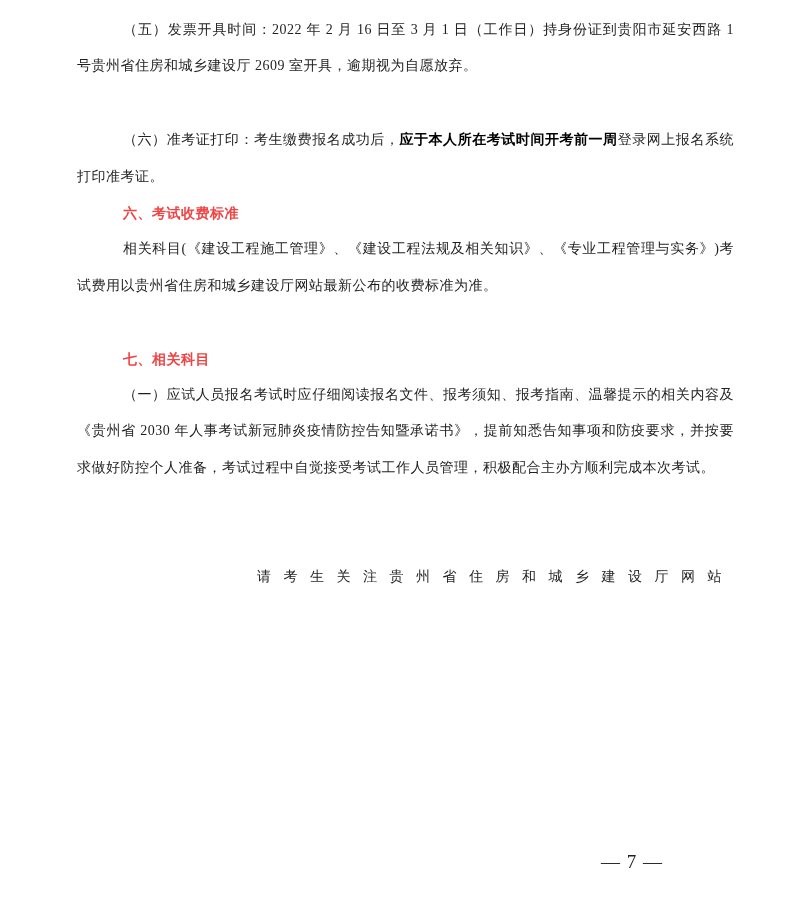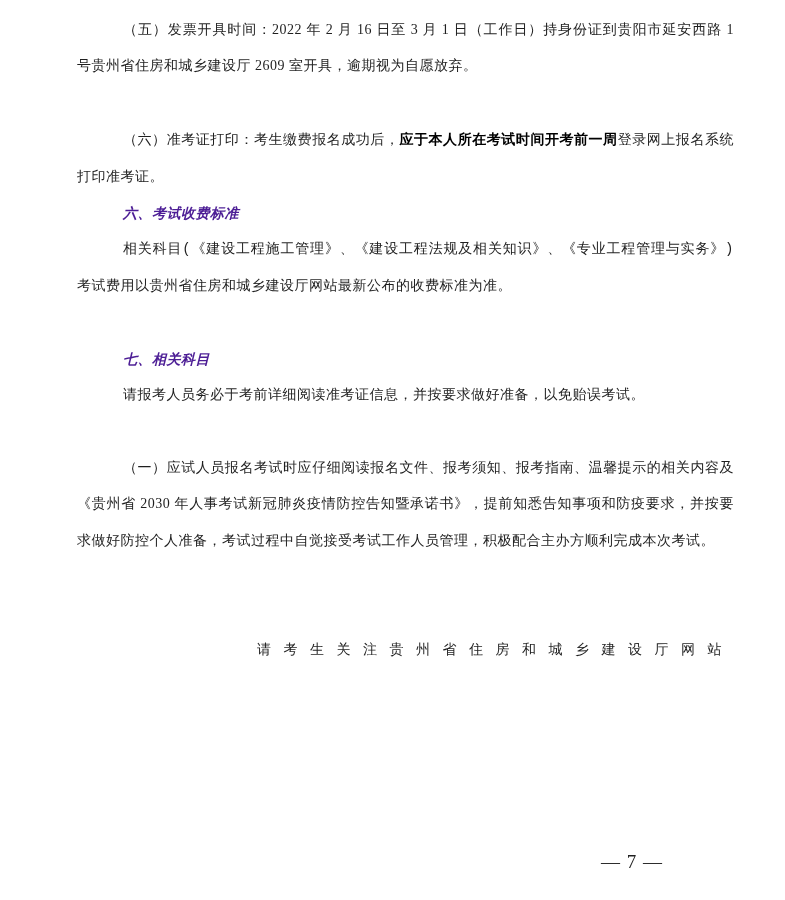--- a/index.html
+++ b/index.html
@@ -31,23 +31,22 @@
     font-size: 14px;
     line-height: 36.4px;
     letter-spacing: 0.5px;
     text-align: justify;
     text-indent: 46px;
     word-break: break-all;
   }
   .para.heading {
     font-family: "Liberation Sans", "DejaVu Sans", sans-serif;
     font-weight: 700;
-    color: #4c1d95;
+    color: #ef4444;
     text-align: left;
-    font-style: italic;
   }
   .para.spread {
     text-align: right;
     letter-spacing: 12.5px;
     white-space: nowrap;
     text-indent: 46px;
   }
   .run {
     
   }
@@ -67,20 +66,19 @@
   }
 </style>
 </head>
 <body>
 
 <div class="page">
   <div class="doc">
       <div class="para body" style="min-height: 109.2px;"><span class="run">（五）发票开具时间：2022 年 2 月 16 日至 3 月 1 日（工作日）持身份证到贵阳市延安西路 1 号贵州省住房和城乡建设厅 2609 室开具，逾期视为自愿放弃。</span></div>
       <div class="para body" style="min-height: 72.8px;"><span class="run">（六）准考证打印：考生缴费报名成功后，</span><span class="run bold-run">应于本人所在考试时间开考前一周</span><span class="run">登录网上报名系统打印准考证。</span></div>
       <div class="para heading" style="min-height: 36.4px;"><span class="run">六、考试收费标准</span></div>
-      <div class="para body" style="min-height: 109.2px; font-family: Liberation Mono, monospace;"><span class="run">相关科目(《建设工程施工管理》、《建设工程法规及相关知识》、《专业工程管理与实务》)考试费用以贵州省住房和城乡建设厅网站最新公布的收费标准为准。</span></div>
+      <div class="para body" style="min-height: 109.2px;"><span class="run">相关科目(《建设工程施工管理》、《建设工程法规及相关知识》、《专业工程管理与实务》)考试费用以贵州省住房和城乡建设厅网站最新公布的收费标准为准。</span></div>
       <div class="para heading" style="min-height: 36.4px;"><span class="run">七、相关科目</span></div>
-      <div class="para body" style="min-height: 72.8px;"><span class="run">请报考人员务必于考前详细阅读准考证信息，并按要求做好准备，以免贻误考试。</span></div>
       <div class="para body" style="min-height: 182px;"><span class="run">（一）应试人员报名考试时应仔细阅读报名文件、报考须知、报考指南、温馨提示的相关内容及《贵州省 2030 年人事考试新冠肺炎疫情防控告知暨承诺书》，提前知悉告知事项和防疫要求，并按要求做好防控个人准备，考试过程中自觉接受考试工作人员管理，积极配合主办方顺利完成本次考试。</span></div>
       <div class="para spread" style="min-height: 36.4px;"><span class="run">请考生关注贵州省住房和城乡建设厅网站</span></div>
     </div>
   <div class="page-number">— 7 —</div>
 </div>
 
 </body></html>

